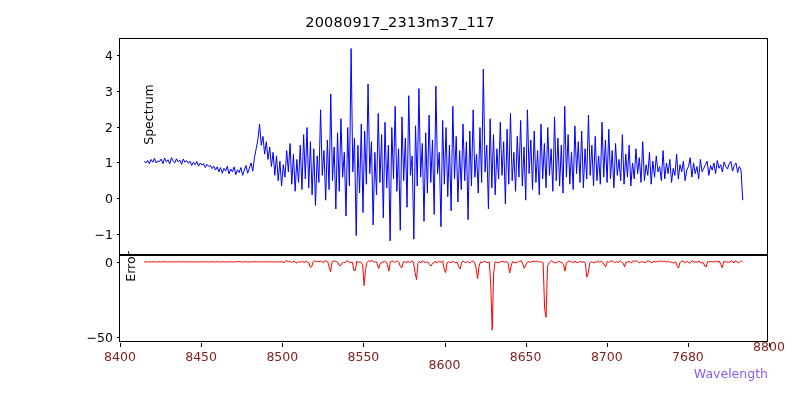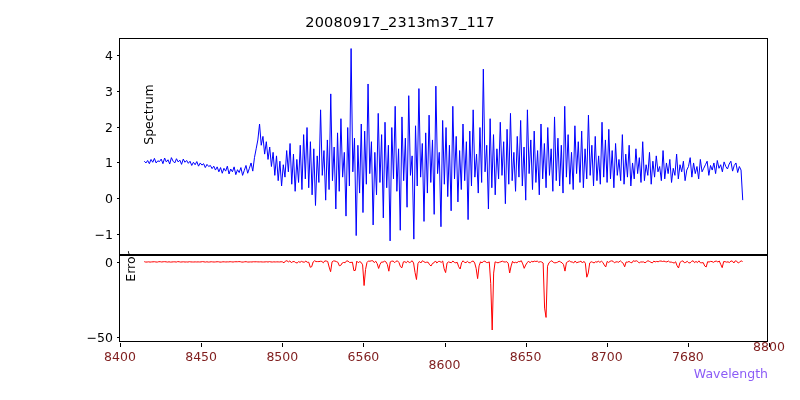--- a/index.html
+++ b/index.html
@@ -84,21 +84,21 @@
       <div class="ylabel-tick" style="top: 6px;">0</div>
       <div class="tick ytick" style="top: 81px;"></div>
       <div class="ylabel-tick" style="top: 81px;">−50</div>
       <div class="tick xtick" style="left: 0px; top: 87px;"></div>
       <div class="xlabel-tick" style="left: 0px; top: 93px;">8400</div>
       <div class="tick xtick" style="left: 81.1px; top: 87px;"></div>
       <div class="xlabel-tick" style="left: 81.1px; top: 93px; text-align: center;">8450</div>
       <div class="tick xtick" style="left: 162.3px; top: 87px;"></div>
       <div class="xlabel-tick" style="left: 162.3px; top: 93px;">8500</div>
       <div class="tick xtick" style="left: 243.4px; top: 87px;"></div>
-      <div class="xlabel-tick" style="left: 243.4px; top: 93px;">6560</div>
+      <div class="xlabel-tick" style="left: 243.4px; top: 93px;">8550</div>
       <div class="tick xtick" style="left: 324.5px; top: 87px;"></div>
       <div class="xlabel-tick" style="left: 324.5px; top: 101px;">8600</div>
       <div class="tick xtick" style="left: 405.6px; top: 87px;"></div>
       <div class="xlabel-tick" style="left: 405.6px; top: 93px; text-align: center;">8650</div>
       <div class="tick xtick" style="left: 486.8px; top: 87px;"></div>
       <div class="xlabel-tick" style="left: 486.8px; top: 93px;">8700</div>
       <div class="tick xtick" style="left: 567.9px; top: 87px;"></div>
       <div class="xlabel-tick" style="left: 567.9px; top: 93px;">7680</div>
       <div class="tick xtick" style="left: 649px; top: 87px;"></div>
       <div class="xlabel-tick" style="left: 649px; top: 83px;">8800</div>

